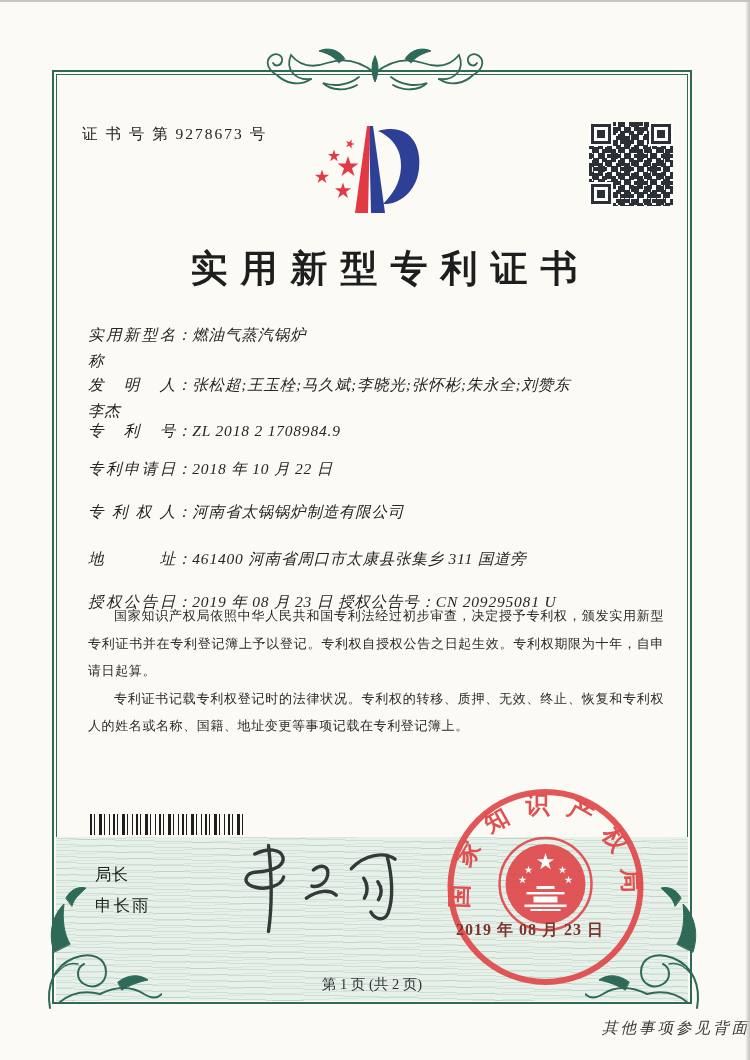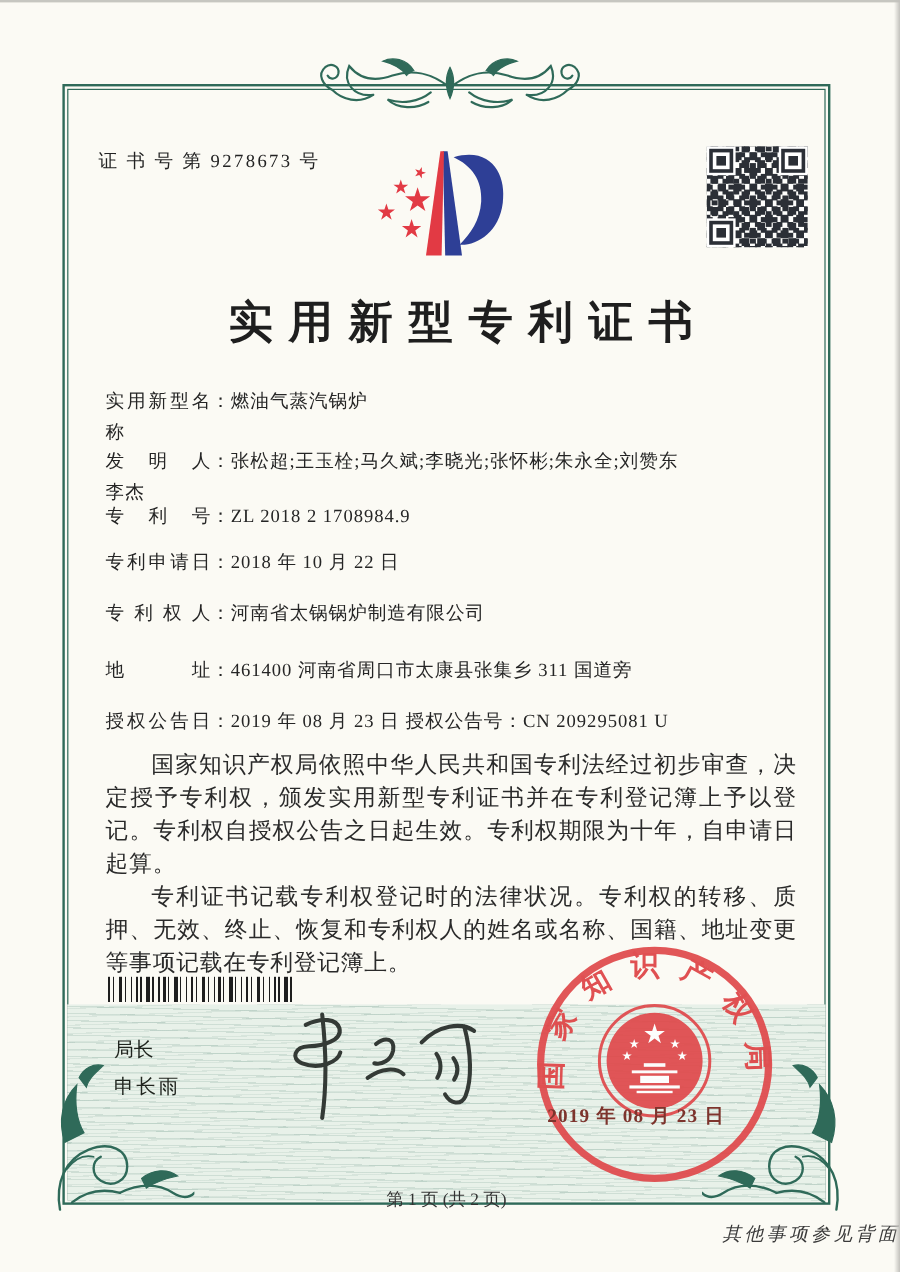--- a/index.html
+++ b/index.html
@@ -34,44 +34,44 @@
         repeating-conic-gradient(#2b2f36 0 25%, transparent 0 50%);
       background-size:9px 9px,13px 13px;background-position:0 0,3px 5px;}
   .qr .f{position:absolute;width:14px;height:14px;border:3px solid #2b2f36;background:#fff;
          box-shadow:0 0 0 2px #fff;}
   .qr .f::after{content:"";position:absolute;left:3px;top:3px;width:8px;height:8px;background:#2b2f36;}
   .qr .tl{left:2px;top:2px;} .qr .tr{right:2px;top:2px;} .qr .bl{left:2px;bottom:2px;}
   .title{position:absolute;left:52px;width:640px;top:232px;margin:12px;text-align:center;
          font-size:37px;font-weight:700;letter-spacing:13px;padding-left:13px;box-sizing:border-box;
          color:#1e1e1e;font-family:var(--serif);}
   
-  .field{position:absolute;left:88px;font-size:15.5px;letter-spacing:.8px;line-height:26px;color:#252525;}
+  .field{position:absolute;left:88px;font-size:15.5px;letter-spacing:.8px;line-height:26px;color:#252525;font-style:italic;}
   .flabel{display:inline-block;width:88px;text-align:justify;text-align-last:justify;vertical-align:top;}
   .fcolon{display:inline-block;vertical-align:top;}
   .fvalue{display:inline-block;vertical-align:top;max-width:455px;}
   .cont{}
   .grant2{position:absolute;left:250px;top:0;white-space:nowrap;}
   
-  .bodytext{position:absolute;left:88px;top:624px;width:576px;font-size:19px;line-height:27.5px;
+  .bodytext{position:absolute;left:88px;top:602px;width:576px;font-size:13px;line-height:27.5px;
             letter-spacing:.6px;text-align:justify;color:#2a2a2a;}
   .bodytext p{margin:0;text-indent:2em;}
   .barcode{position:absolute;left:90px;top:814px;width:154px;height:21px;
       background:repeating-linear-gradient(90deg,#1e1e1e 0 2px,transparent 2px 4px,#1e1e1e 4px 5px,
       transparent 5px 9px,#1e1e1e 9px 12px,transparent 12px 14px,#1e1e1e 14px 15px,transparent 15px 19px,
       #1e1e1e 19px 20px,transparent 20px 23px);}
   
   .officer-title{position:absolute;left:95px;top:864px;font-size:16.5px;font-family:var(--sans);color:#20251f;}
   .officer-name{position:absolute;left:95px;top:895px;font-size:16.5px;font-family:var(--sans);color:#20251f;letter-spacing:2px;}
   .signature{position:absolute;left:218px;top:838px;width:190px;height:100px;transform:rotate(-2deg);}
   
   .seal{position:absolute;left:443px;top:787px;width:205px;height:205px;opacity:.93;}
   .seal-date{position:absolute;left:450px;top:920px;width:160px;text-align:center;font-size:16px;
              letter-spacing:1px;color:#7d342d;font-weight:600;}
   
-  .page-info{position:absolute;left:52px;width:640px;top:975px;text-align:center;font-size:14.5px;color:#333;margin-top:15px;}
+  .page-info{position:absolute;left:52px;width:640px;top:975px;text-align:center;font-size:14.5px;color:#333;}
   .back-note{position:absolute;left:0;width:750px;top:1018px;text-align:right;font-size:15.5px;
              letter-spacing:3px;color:#3a3a3a;font-style:italic;}
 </style>
 </head>
 <body>
 
 <div class="page">
 
   <div class="frame">
     <div class="frame-inner"></div>

